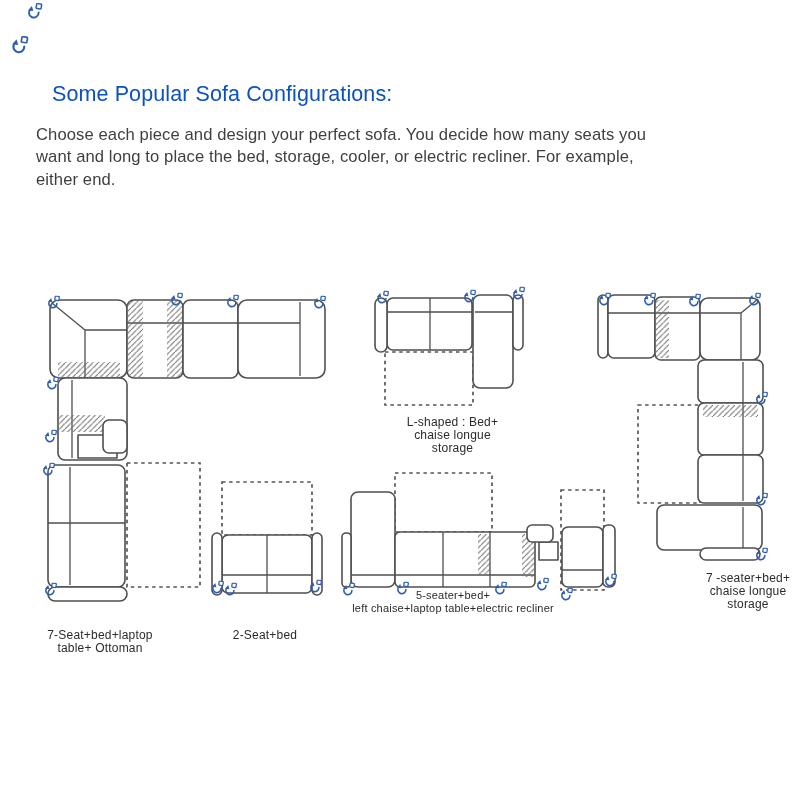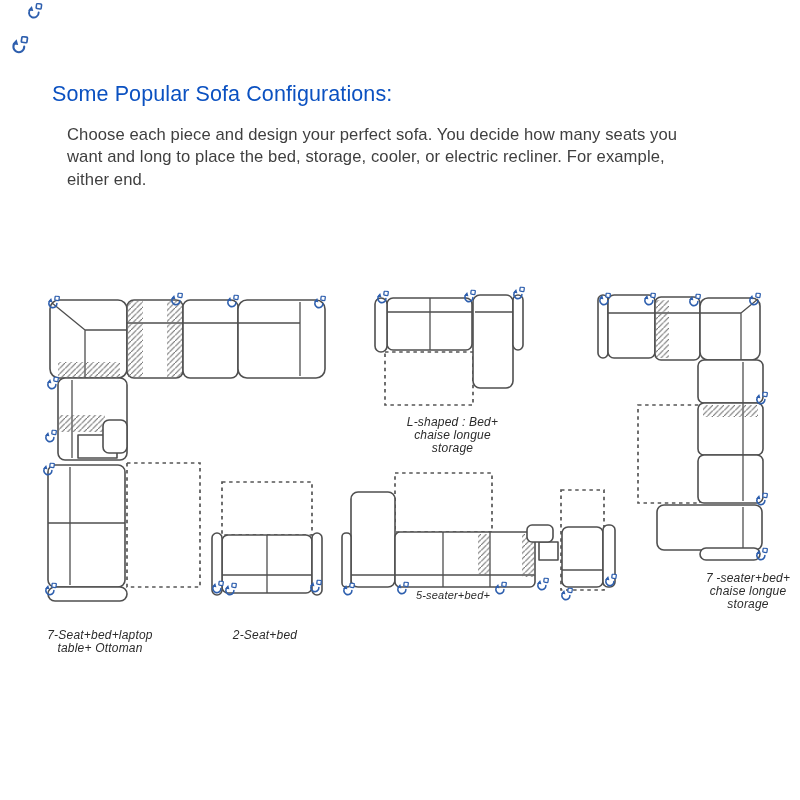--- a/index.html
+++ b/index.html
@@ -11,22 +11,22 @@
   body{
     position:relative;background:var(--background);
     font-family:"Liberation Sans",sans-serif;overflow:hidden;
   }
   .abs{position:absolute;}
   h1.title{
     left:52px;top:82px;position:absolute;
     font-size:21.5px;font-weight:400;color:var(--heading-blue);letter-spacing:.1px;
   }
   .intro{left:36px;top:124px;position:absolute;color:var(--body-text);}
-  .intro div{font-size:16.6px;line-height:22.4px;white-space:nowrap;letter-spacing:.1px;margin-left:31px;}
-  .cfg-label{position:absolute;text-align:center;color:var(--label-text);font-style:italic;}
+  .intro div{font-size:16.6px;line-height:22.4px;white-space:nowrap;letter-spacing:.1px;}
+  .cfg-label{position:absolute;text-align:center;color:var(--label-text);}
   .cfg-label div{font-size:12px;line-height:13px;white-space:nowrap;letter-spacing:.2px;}
   .cfg-label.small div{font-size:11px;}
   figure.cfg{position:absolute;}
   svg{display:block;overflow:visible;}
   .piece{fill:#fff;stroke:var(--outline);stroke-width:1.6;stroke-linejoin:round;}
   .pline{fill:none;stroke:var(--outline);stroke-width:1.3;}
   .dashedr{fill:none;stroke:#565656;stroke-width:1.7;stroke-dasharray:3.5 3.6;}
   .hatchr{fill:url(#hatch);stroke:none;}
   .roticon{color:var(--icon-blue);}
 </style>
@@ -171,20 +171,21 @@
       <use href="#rot" x="56.5" y="113.5" width="15" height="15"></use>
       <use href="#rot" x="154.5" y="113.5" width="15" height="15"></use>
       <use href="#rot" x="196.5" y="109.5" width="15" height="15"></use>
       <use href="#rot" x="220.5" y="119.5" width="15" height="15"></use>
       <use href="#rot" x="264.5" y="105.5" width="15" height="15"></use>
     </g>
   </svg>
 </figure>
 <div class="cfg-label small" style="left:323px;top:589px;width:260px">
   <div>5-seater+bed+</div>
+  <div>left chaise+laptop table+electric recliner</div>
 </div>
 
 <figure class="cfg" style="left:592px;top:284px">
   <svg width="180" height="290" viewBox="0 0 180 290">
     <rect class="dashedr" x="46" y="121" width="62" height="98"></rect>
     <g>
       <rect class="piece" x="6" y="11" width="10" height="63" rx="5"></rect>
       <rect class="piece" x="16" y="11" width="47" height="63" rx="6"></rect>
       <rect class="piece" x="63" y="13" width="45" height="63" rx="6"></rect>
       <rect class="piece" x="108" y="14" width="60" height="62" rx="8"></rect>

